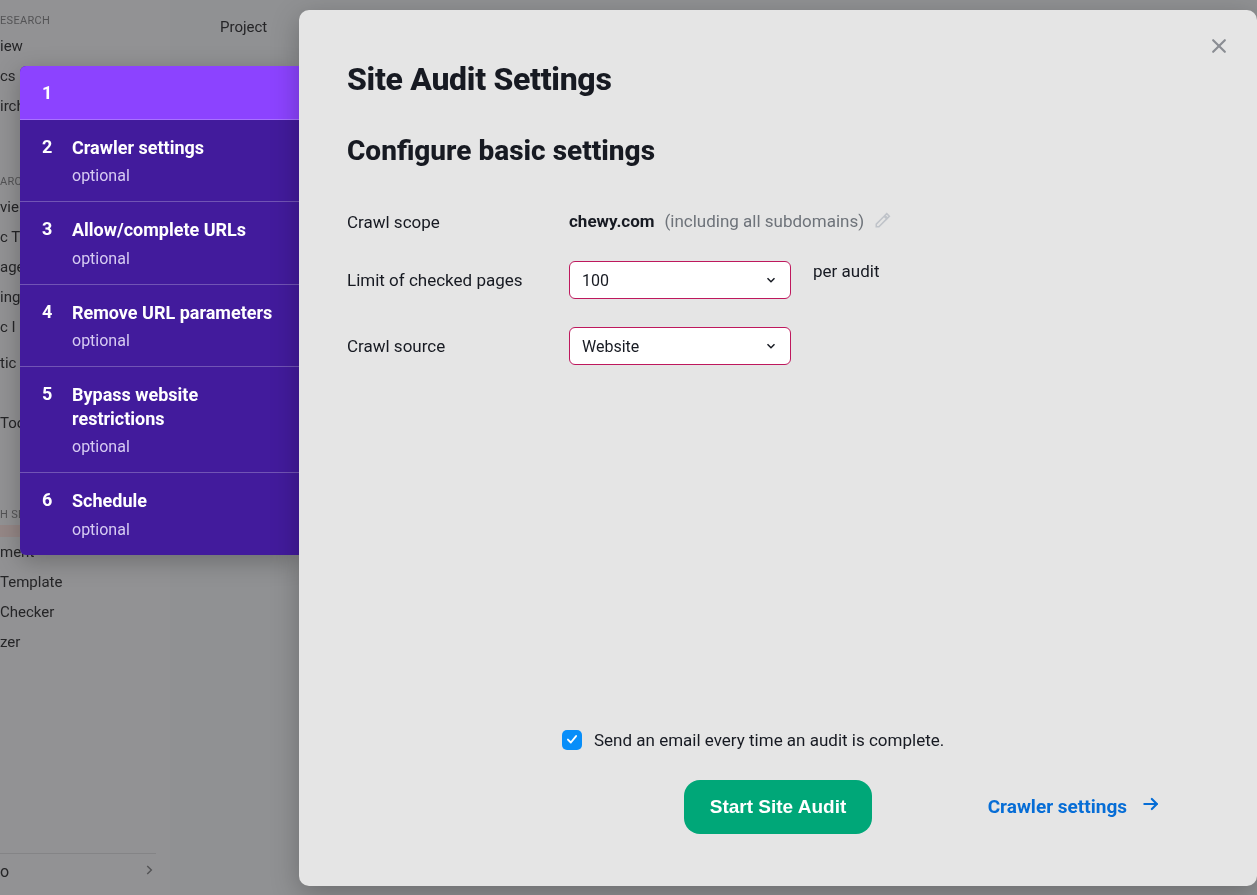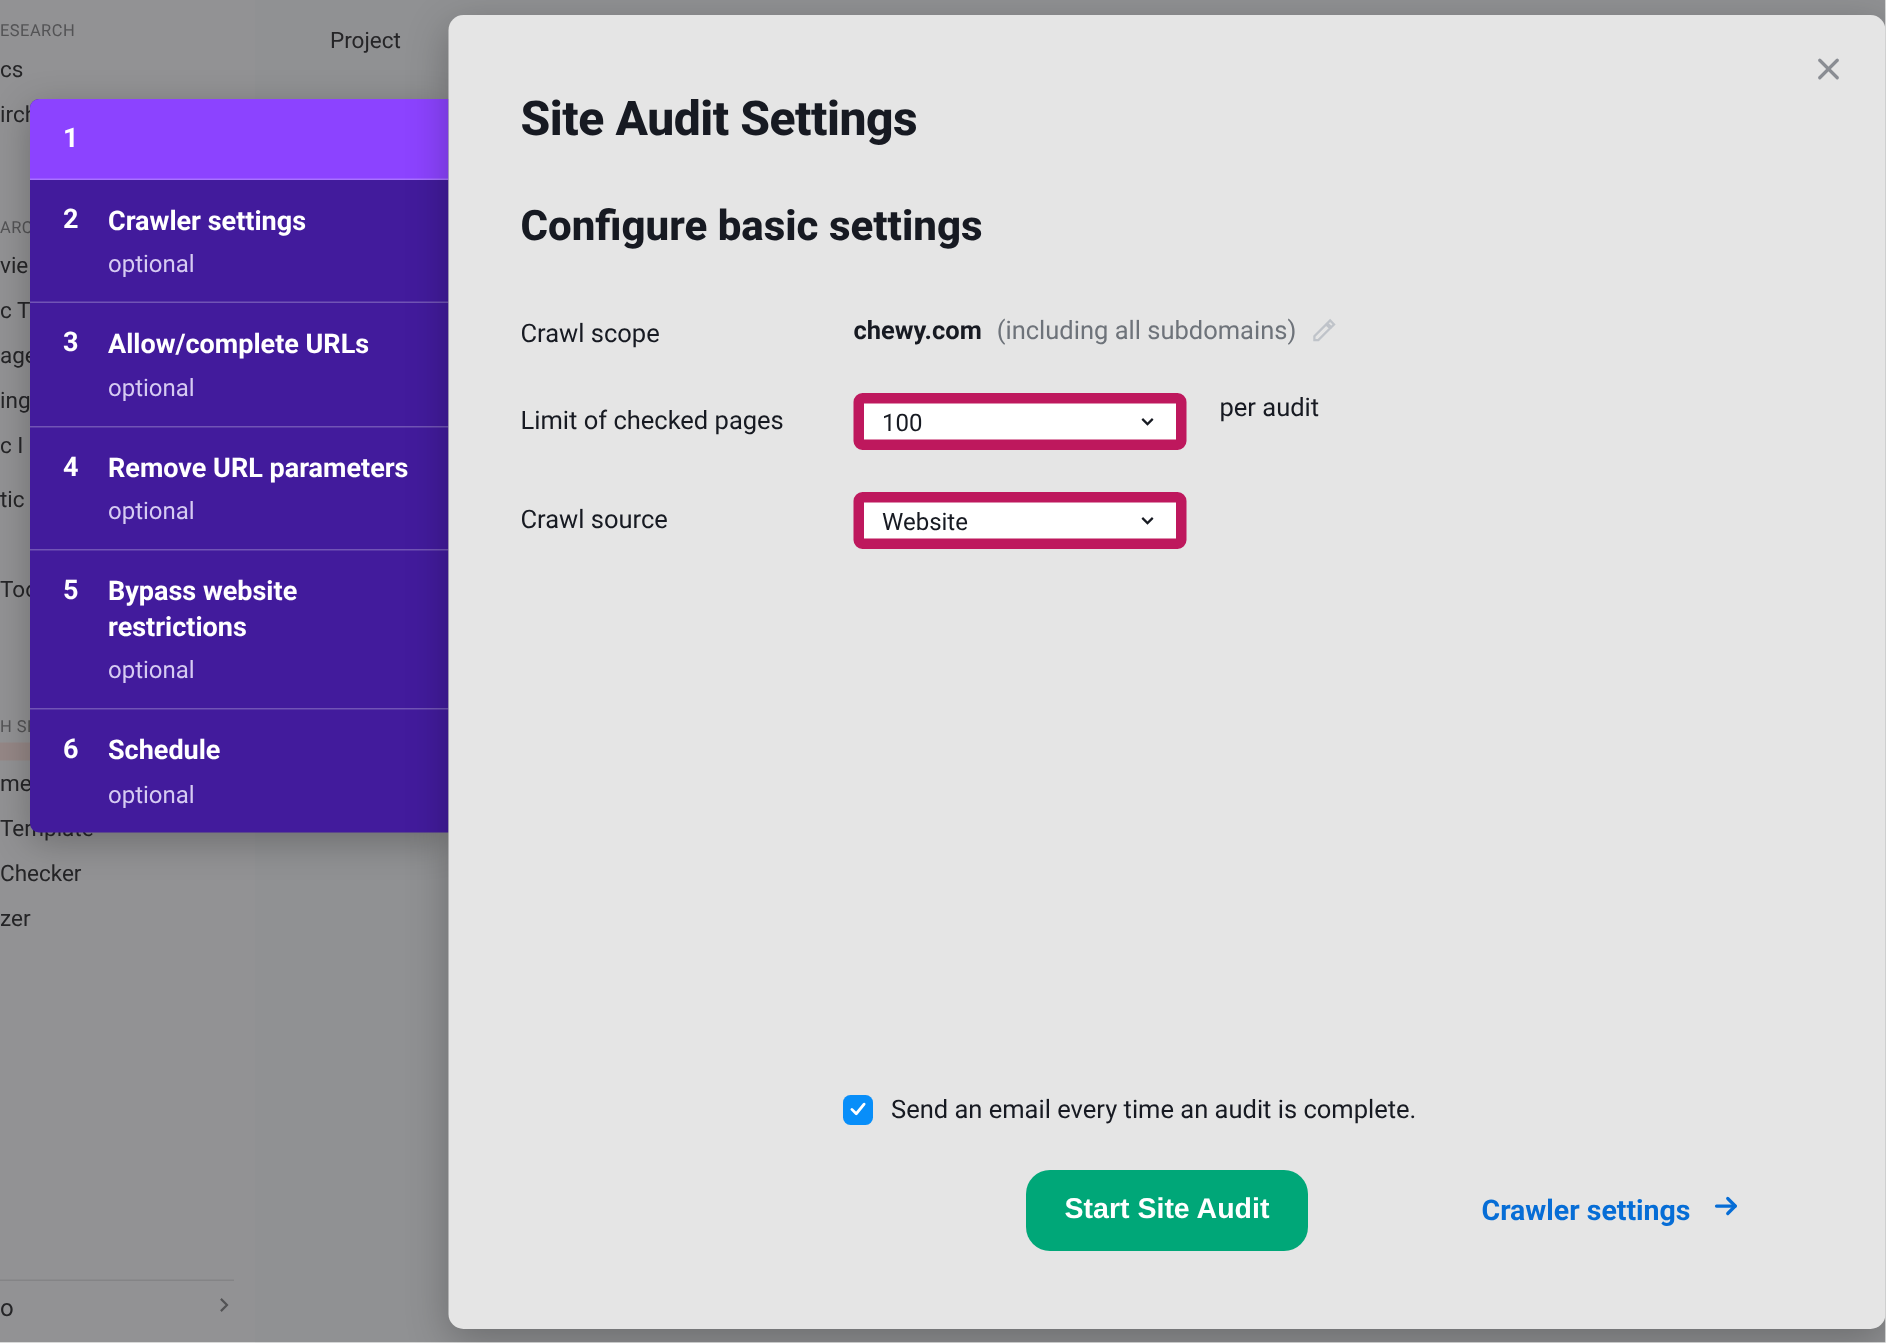--- a/index.html
+++ b/index.html
@@ -75,21 +75,21 @@
   }
   .form-label { width: 222px; flex: 0 0 222px; color: #171a22; }
   .form-value { display: flex; align-items: flex-start; gap: 10px; }
   .domain-strong { font-weight: 700; }
   .domain-note { color: #6e737a; }
   .edit-icon { color: #bfc3c9; display: inline-flex; align-items: center; }
   .edit-icon svg { width: 18px; height: 18px; }
 
   .select {
     display: inline-flex; align-items: center; justify-content: space-between;
-    border: 7px solid #be185d; border-radius: 6px;
+    border: 1px solid #be185d; border-radius: 6px;
     height: 38px; padding: 0 12px; width: 222px;
     font-size: 16px; color: #171a22; background: #fff; cursor: pointer;
   }
   .select .chev { color: #171a22; display: inline-flex; }
   .select .chev svg { width: 14px; height: 14px; }
   .per-audit { margin-left: 12px; font-size: 17px; }
 
   .modal-footer {
     margin-top: auto;
     display: flex; flex-direction: column; gap: 30px;
@@ -142,20 +142,21 @@
   .step .title { font-weight: 700; font-size: 18px; line-height: 1.35; }
   .step .sub { color: #d6cbf2; font-size: 16px; margin-top: 6px; }
   .step.active { background: #8c43ff; }
 </style>
 </head>
 <body>
 
 <div class="bg">
   <div class="bg-sidebar">
     <div class="section-label">ESEARCH</div>
+    <div class="item">iew</div>
     <div class="item">cs</div>
     <div class="item">irch</div>
     <div style="height:40px"></div>
     <div class="section-label">ARC</div>
     <div class="item">vie</div>
     <div class="item">c T</div>
     <div class="item">age</div>
     <div class="item">ing</div>
     <div class="item">c I</div>
     <div style="height:6px"></div>

